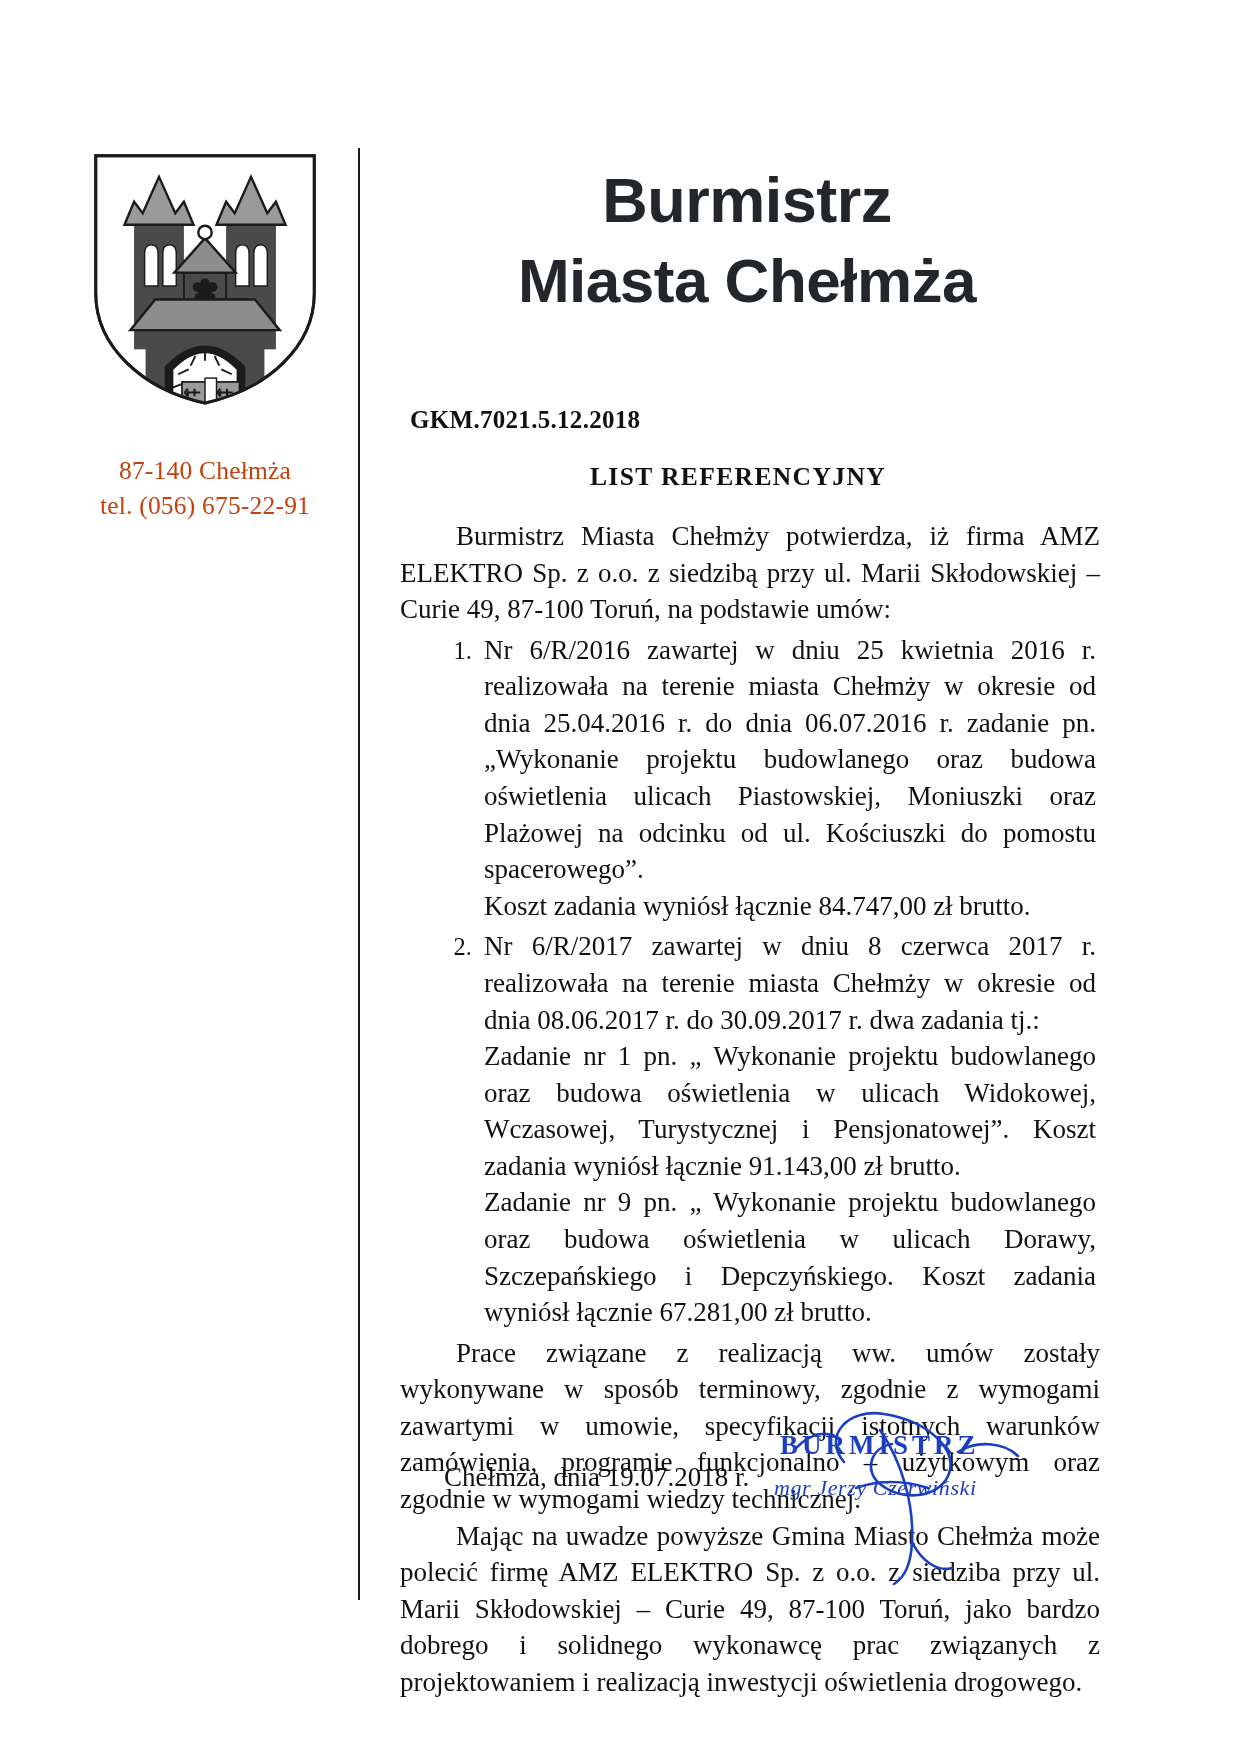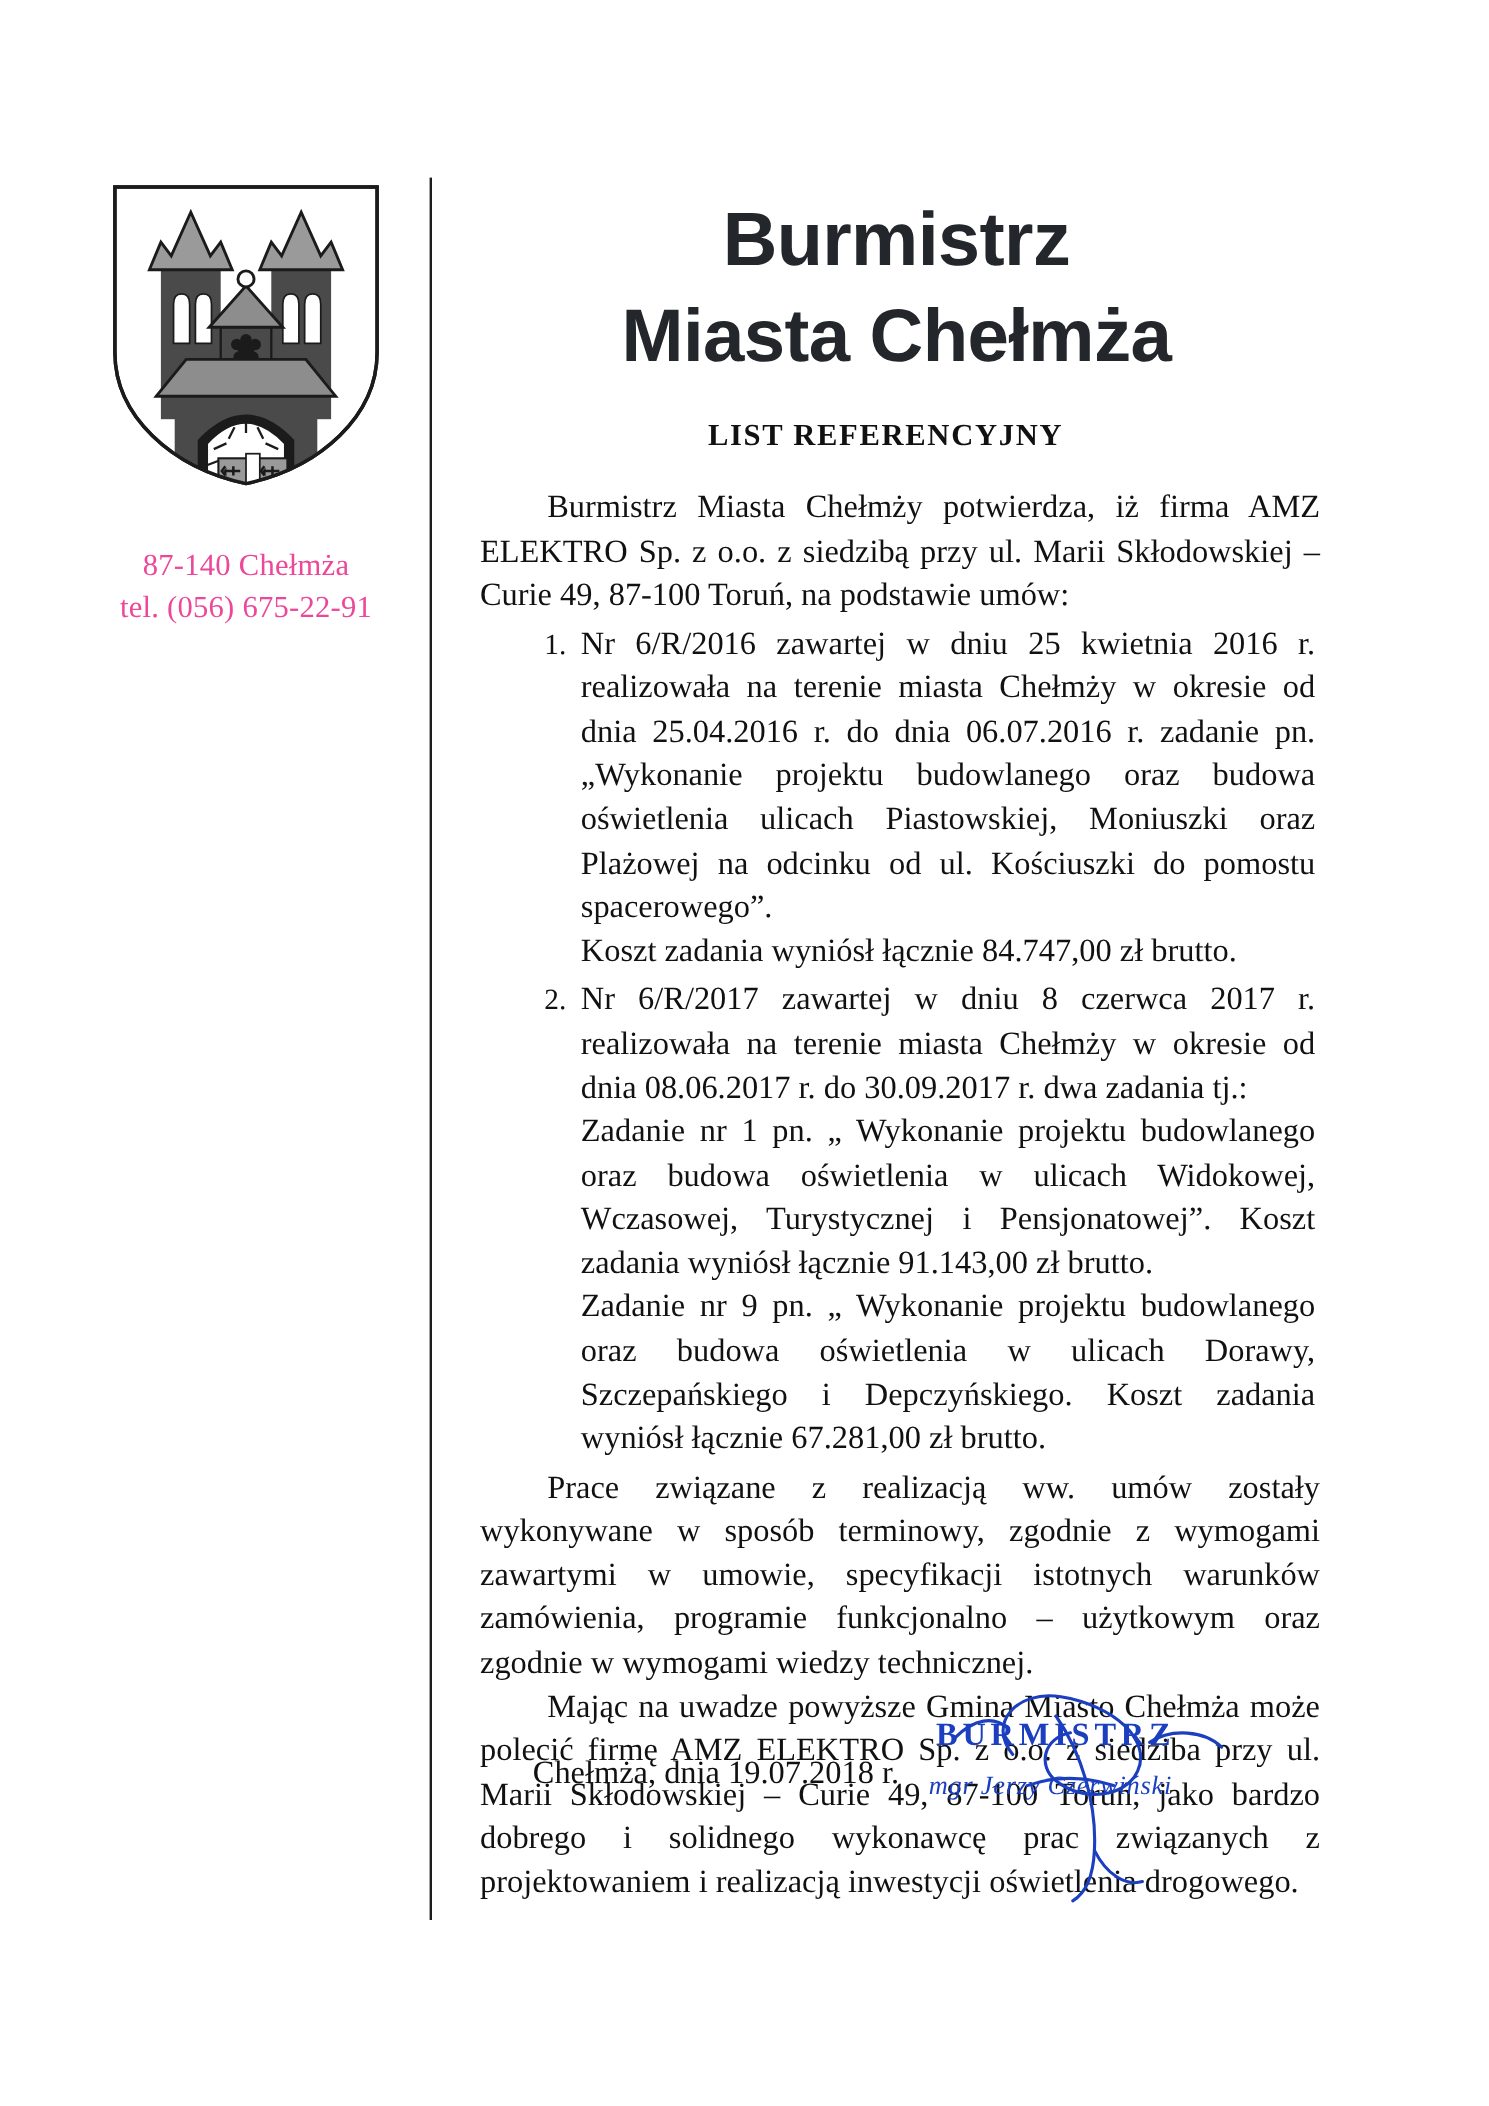--- a/index.html
+++ b/index.html
@@ -18,21 +18,21 @@
     position:absolute;left:55px;top:150px;width:300px;
     text-align:center;
   }
   .crest-wrap{width:230px;margin:0 auto;}
   .crest{display:block;width:230px;height:auto;}
   .addr{
     margin-top:44px;
     font-size:25.5px;
     line-height:1.38;
     letter-spacing:.2px;
-    color:#ec4899;
+    color:#c2410c;
   }
   .addr div{white-space:nowrap;}
 
   
   .vrule{
     position:absolute;left:358px;top:148px;
     width:2px;height:1452px;background:#1c1c1c;
   }
 
   
@@ -222,20 +222,21 @@
 
   <div class="vrule"></div>
 
   <div class="right-col">
 
     <div class="masthead">
       <div>Burmistrz</div>
       <div class="l2">Miasta Chełmża</div>
     </div>
 
+    <div class="refno">GKM.7021.5.12.2018</div>
 
     <div class="doctitle">LIST  REFERENCYJNY</div>
 
     <div class="body">
 
       <p class="p-indent">Burmistrz Miasta Chełmży potwierdza, iż firma AMZ ELEKTRO Sp. z o.o. z siedzibą przy ul. Marii Skłodowskiej – Curie 49, 87-100 Toruń, na podstawie umów:</p>
 
       <ol class="items">
         <li>
           <span>Nr 6/R/2016  zawartej w dniu 25 kwietnia 2016 r. realizowała na terenie miasta Chełmży w okresie od dnia 25.04.2016 r. do dnia 06.07.2016 r. zadanie pn. „Wykonanie projektu budowlanego oraz budowa oświetlenia ulicach Piastowskiej, Moniuszki oraz Plażowej na odcinku od ul. Kościuszki do pomostu spacerowego”.</span>

